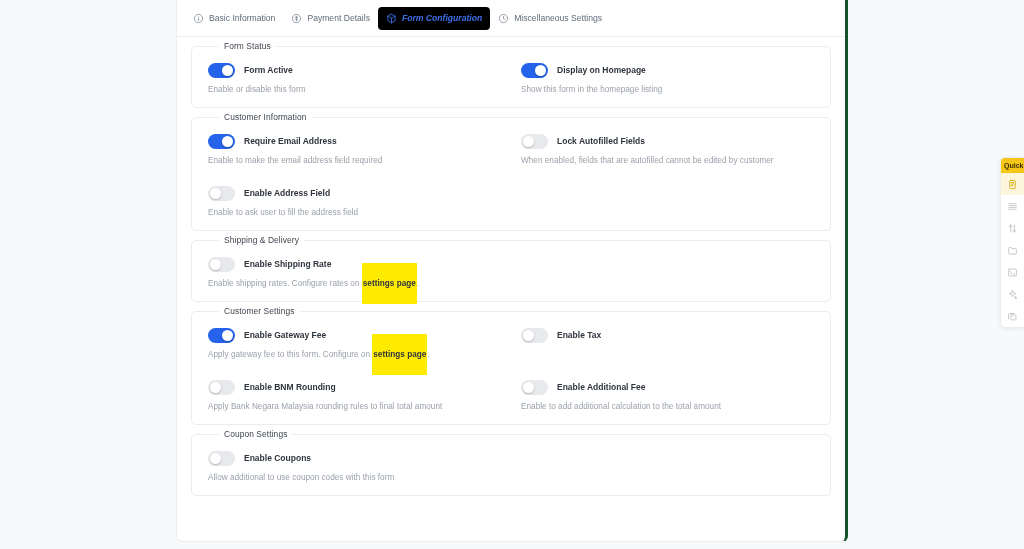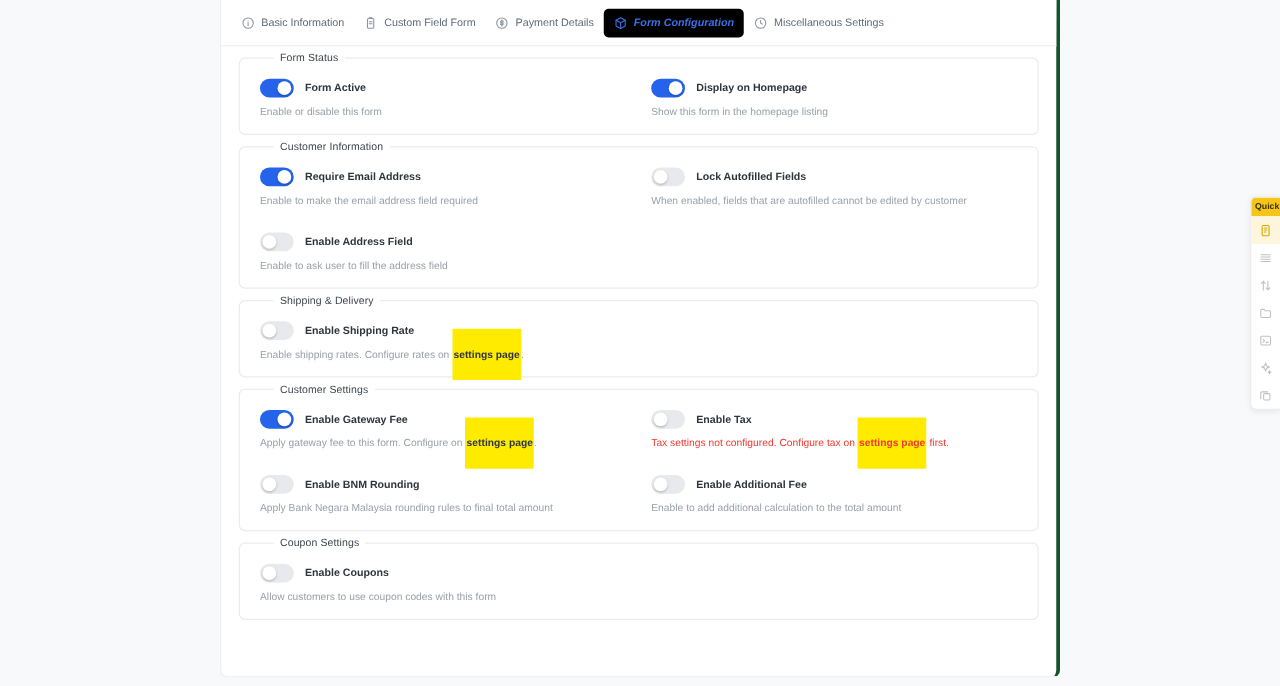--- a/index.html
+++ b/index.html
@@ -128,30 +128,20 @@
               <circle cx="12" cy="12" r="9"></circle>
               <path d="M12 8.2v.2"></path>
               <path d="M12 11.5v5"></path>
             </svg>
           </span>
           <span>Basic Information</span>
         </div>
         <div class="tab">
           <span style="display: block;">
             <svg class="tab-ico" viewBox="0 0 24 24" fill="none" stroke="currentColor" stroke-width="1.9" stroke-linecap="round" stroke-linejoin="round">
-              <rect x="6.5" y="4" width="11" height="17" rx="2"></rect>
-              <path d="M9.5 4V2.8h5V4"></path>
-              <path d="M9.5 9.5h5M9.5 13h5"></path>
-            </svg>
-          </span>
-          <span>Custom Field Form</span>
-        </div>
-        <div class="tab">
-          <span style="display: block;">
-            <svg class="tab-ico" viewBox="0 0 24 24" fill="none" stroke="currentColor" stroke-width="1.9" stroke-linecap="round" stroke-linejoin="round">
               <circle cx="12" cy="12" r="9"></circle>
               <path d="M12 6.8v10.4"></path>
               <path d="M14.5 9.6c0-1-1.1-1.7-2.5-1.7s-2.5.7-2.5 1.7 1 1.5 2.5 1.8 2.5.8 2.5 1.9-1.1 1.8-2.5 1.8-2.5-.8-2.5-1.8"></path>
             </svg>
           </span>
           <span>Payment Details</span>
         </div>
         <div class="tab active">
           <span style="display: block;">
             <svg class="tab-ico" viewBox="0 0 24 24" fill="none" stroke="currentColor" stroke-width="1.9" stroke-linecap="round" stroke-linejoin="round">
@@ -255,21 +245,20 @@
               </div>
               <div class="t-desc"><span>Apply gateway fee to this form. Configure on </span><span class="hl">settings page</span><span>.</span></div>
             </div>
             <div class="item">
               <div class="toggle-row">
                 <div class="toggle">
                   <span class="knob"></span>
                 </div>
                 <div class="t-label">Enable Tax</div>
               </div>
-              <div class="t-desc err"><span>Tax settings not configured. Configure tax on </span><span class="hl">settings page</span><span> first.</span></div>
             </div>
             <div class="item">
               <div class="toggle-row">
                 <div class="toggle">
                   <span class="knob"></span>
                 </div>
                 <div class="t-label">Enable BNM Rounding</div>
               </div>
               <div class="t-desc"><span>Apply Bank Negara Malaysia rounding rules to final total amount</span></div>
             </div>
@@ -287,21 +276,21 @@
         <div class="section">
           <div class="legend">Coupon Settings</div>
           <div class="grid single">
             <div class="item">
               <div class="toggle-row">
                 <div class="toggle">
                   <span class="knob"></span>
                 </div>
                 <div class="t-label">Enable Coupons</div>
               </div>
-              <div class="t-desc"><span>Allow customers to use coupon codes with this form</span></div>
+              <div class="t-desc"><span>Allow additional to use coupon codes with this form</span></div>
             </div>
           </div>
         </div>
       </div>
 
   </div>
 
   <div class="quickpanel">
     <div class="quickhdr">Quick</div>
     <div id="quickbtns">

